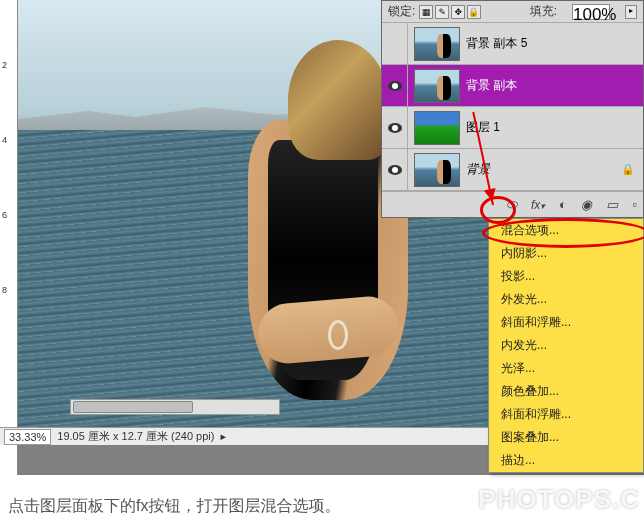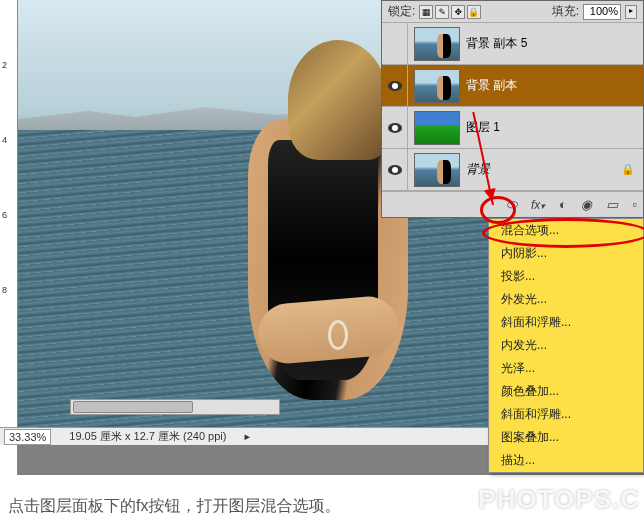--- a/index.html
+++ b/index.html
@@ -9,33 +9,33 @@
 .ruler-v .tick{position:absolute;left:2px;font-size:9px;color:#333}
 .image-canvas{position:absolute;left:18px;top:0;width:470px;height:435px;background:linear-gradient(180deg,#d8e8f0 0%,#b8d0d8 25%,#9ab8c0 35%,#7a9ca8 45%,#568090 100%)}
 .mountains{position:absolute;left:0;top:95px;width:100%;height:40px;background:linear-gradient(180deg,transparent,#aeb8bc 40%,#96a4a8 100%);clip-path:polygon(0 60%,15% 40%,25% 55%,40% 30%,55% 50%,70% 35%,85% 45%,100% 40%,100% 100%,0 100%)}
 .water{position:absolute;left:0;top:130px;right:0;bottom:0;background:repeating-linear-gradient(175deg,#4a7080 0px,#5a8090 3px,#3a6070 6px,#6a90a0 9px),linear-gradient(180deg,#7090a0,#406070)}
 .figure{position:absolute;right:60px;top:40px;width:200px;height:380px}
 .hair{position:absolute;top:0;right:40px;width:100px;height:120px;background:linear-gradient(135deg,#8b6b3a,#c4a05c 40%,#6b4a28);border-radius:50% 50% 20% 30%}
 .torso{position:absolute;top:80px;right:20px;width:160px;height:280px;background:linear-gradient(100deg,#d8a878 0%,#c89868 30%,#1a1a1a 35%,#000 50%,#1a1a1a 65%,#c89868 70%,#d8a878 100%);border-radius:20% 30% 40% 40%}
 .suit{position:absolute;top:100px;right:50px;width:110px;height:240px;background:linear-gradient(180deg,#222 0%,#000 50%,#1a1a1a 100%);border-radius:10% 10% 30% 30%}
 .arm{position:absolute;top:260px;right:30px;width:140px;height:60px;background:linear-gradient(180deg,#e0b888,#c89868);border-radius:30px;transform:rotate(-5deg)}
 .bracelet{position:absolute;top:280px;right:80px;width:20px;height:30px;border:3px solid #e8e0d0;border-radius:50%}
-.status-bar{position:absolute;left:0;bottom:30px;width:490px;height:18px;background:#ececec;border-top:1px solid #999;display:flex;align-items:center;padding:0 4px;gap:18px}
+.status-bar{position:absolute;left:0;bottom:30px;width:490px;height:18px;background:#ececec;border-top:1px solid #999;display:flex;align-items:center;padding:0 4px;gap:6px}
 .status-bar span{font-size:11px;color:#333}
 .zoom-box{border:1px solid #999;padding:1px 4px;background:#fff}
 .layers-panel{position:absolute;right:0;top:0;width:263px;background:#d8d8d8;border:1px solid #666}
 .panel-header{height:22px;background:#d8d8d8;border-bottom:1px solid #aaa;display:flex;align-items:center;padding:0 6px;gap:4px}
 .panel-header .lbl{color:#333}
 .panel-header .icons{display:flex;gap:2px}
 .panel-header .ibox{width:14px;height:14px;border:1px solid #888;background:#e8e8e8;display:flex;align-items:center;justify-content:center;font-size:9px}
-.fill-box{margin-left:auto;display:flex;align-items:center;gap:4px}
-.fill-input{width:38px;height:16px;border:1px solid #888;background:#fff;text-align:right;padding-right:2px;font-size:11px}
+.fill-box{margin-left:auto;display:flex;align-items:center;gap:15px}
+.fill-input{width:38px;height:16px;border:1px solid #888;background:#fff;text-align:right;padding-right:2px;font-size:17px}
 .fill-arrow{width:12px;height:14px;border:1px solid #888;background:#e8e8e8;font-size:8px;text-align:center}
 .layer-row{height:42px;display:flex;align-items:center;border-bottom:1px solid #aaa;background:#d8d8d8}
-.layer-row.selected{background:#a16207;color:#fff}
+.layer-row.selected{background:#a21caf;color:#fff}
 .eye-col{width:26px;height:100%;border-right:1px solid #aaa;display:flex;align-items:center;justify-content:center}
 .eye{width:14px;height:10px;background:#333;border-radius:50%;position:relative}
 .eye::after{content:"";position:absolute;left:4px;top:2px;width:6px;height:6px;background:#fff;border-radius:50%}
 .thumb{width:46px;height:34px;margin:0 6px;border:1px solid #666;background:linear-gradient(180deg,#b8d8e8 40%,#5080a0 50%,#406070 100%);position:relative}
 .thumb.landscape{background:linear-gradient(180deg,#4080d0 40%,#20a020 45%,#108010 100%)}
 .thumb-fig{position:absolute;right:8px;top:6px;width:14px;height:24px;background:linear-gradient(90deg,#d0a070 40%,#000 45%);border-radius:30%}
 .layer-name{flex:1;font-size:12px}
 .layer-name.italic{font-style:italic;font-family:serif}
 .lock-icon{margin-right:8px;font-size:11px;color:#555}
 .panel-footer{height:26px;background:#d8d8d8;border-top:1px solid #aaa;display:flex;align-items:center;justify-content:flex-end;padding:0 6px;gap:14px}

